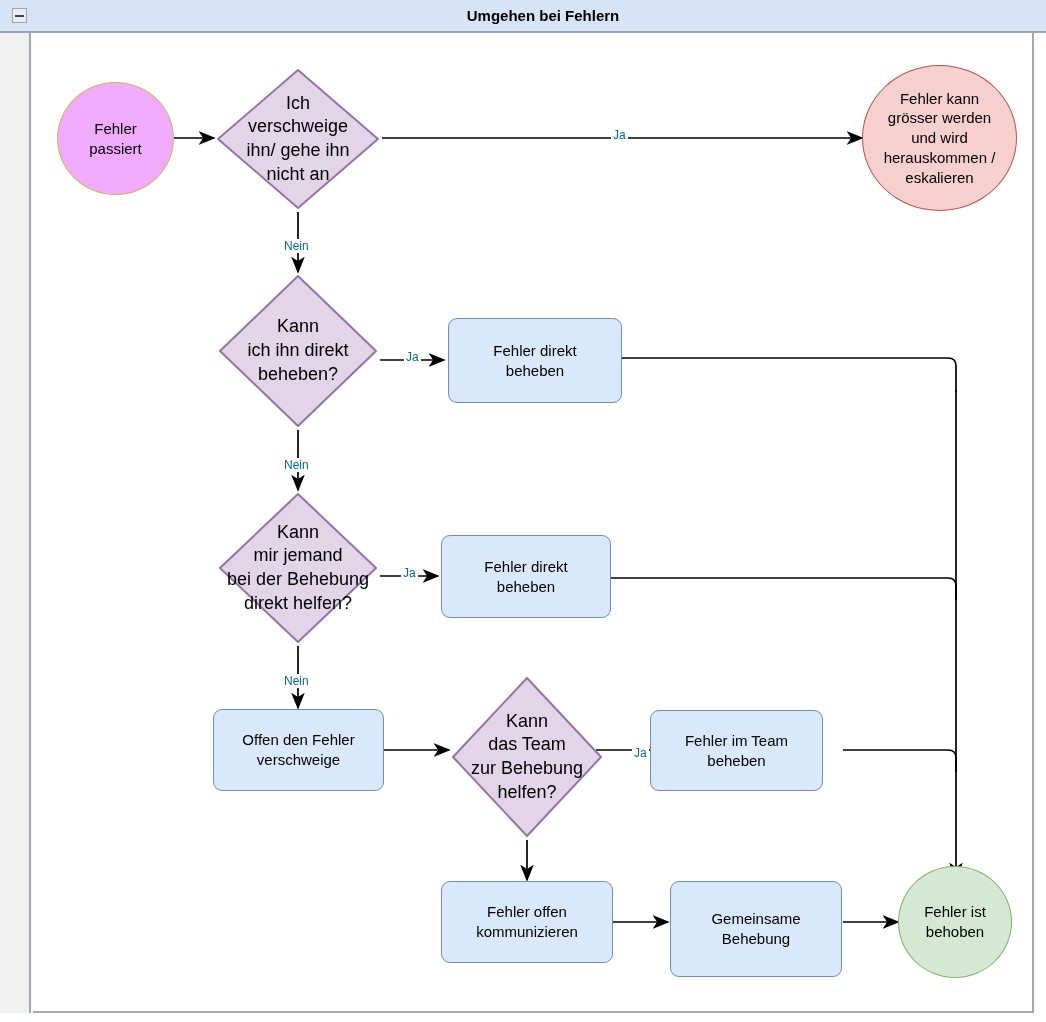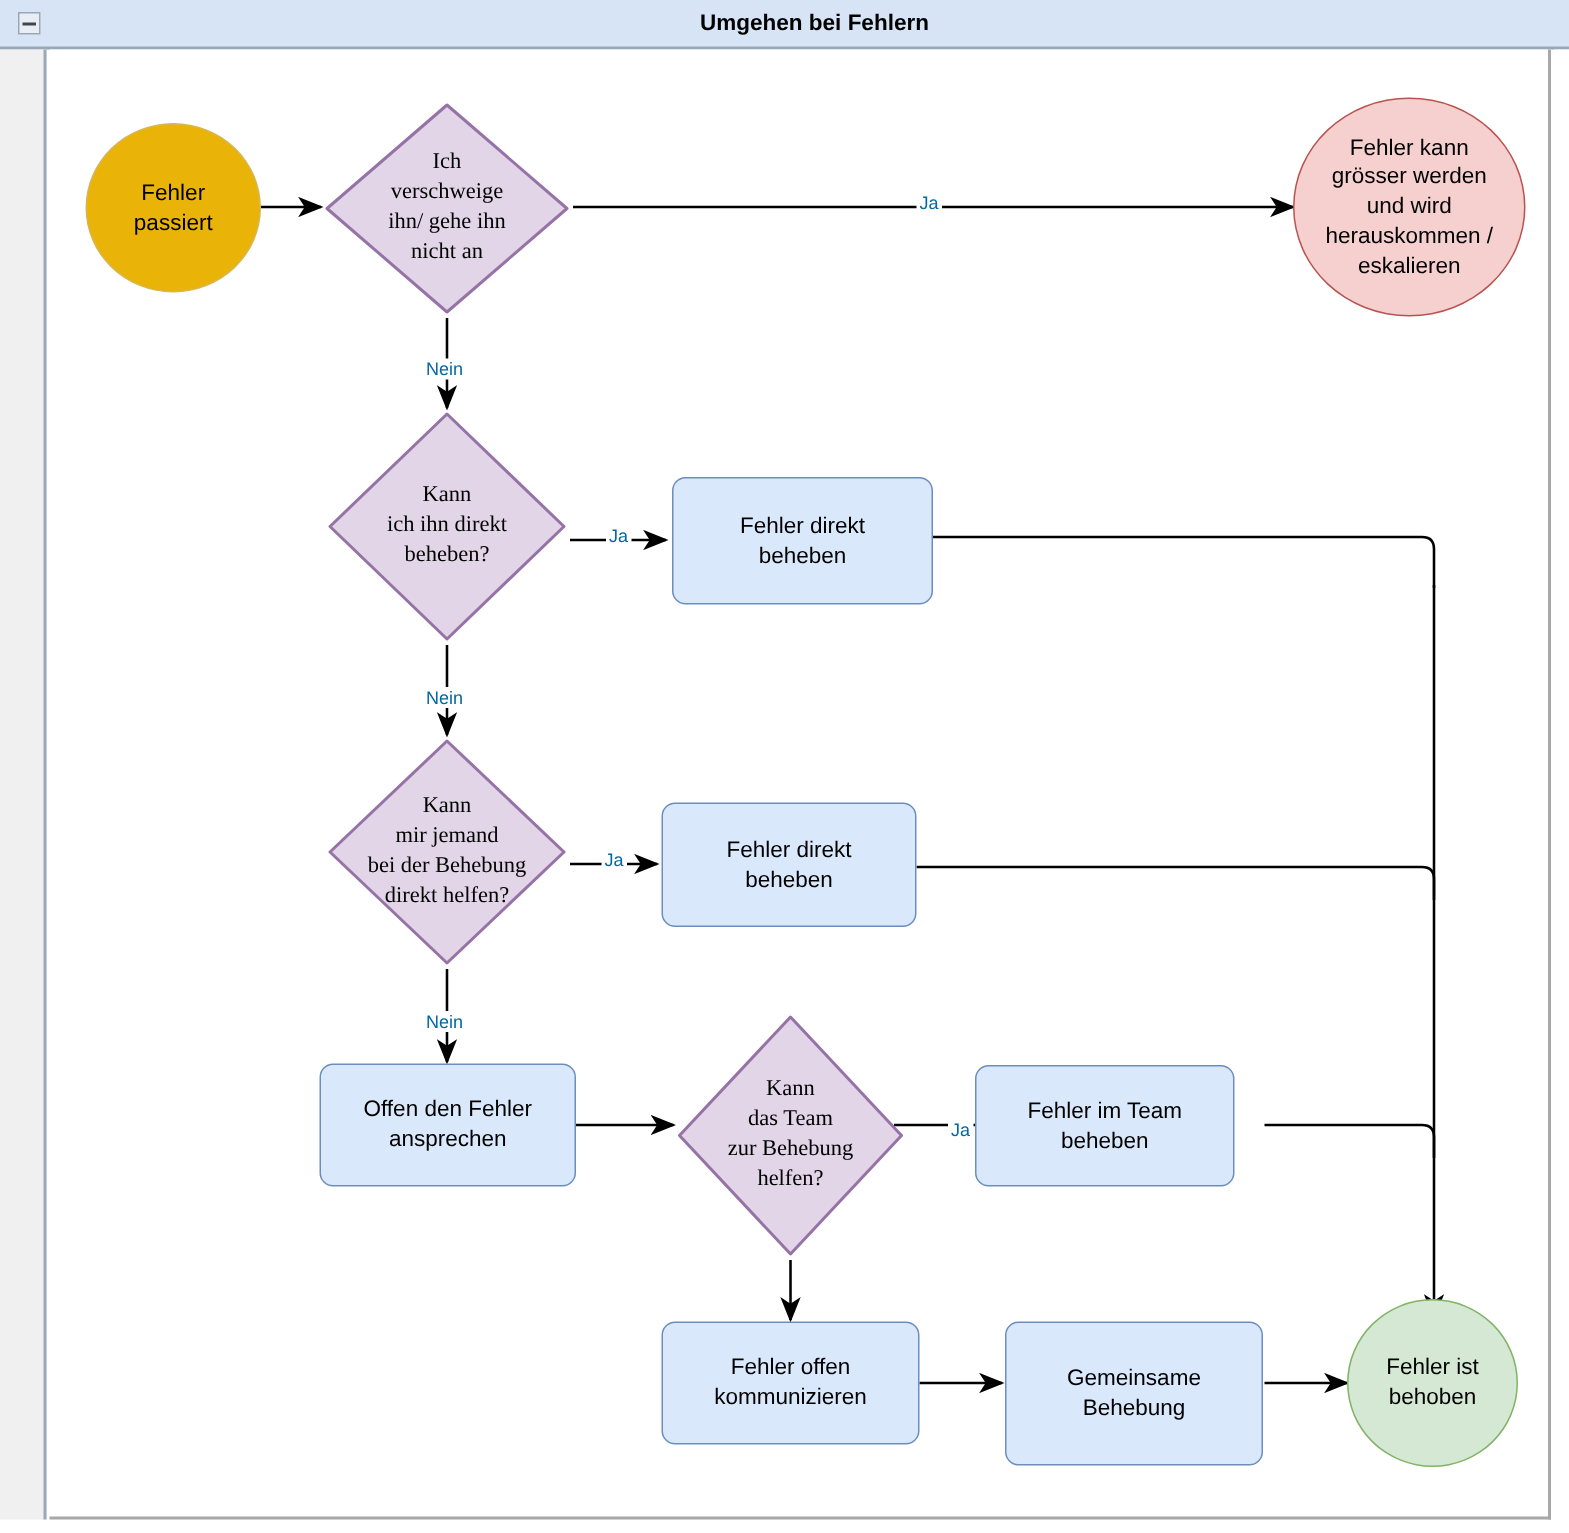--- a/index.html
+++ b/index.html
@@ -88,21 +88,21 @@
     display: flex;
     align-items: center;
     justify-content: center;
     text-align: center;
     font-size: 15px;
     color: #000000;
     line-height: 1.32;
     white-space: pre-line;
   }
   .circle { border-radius: 50%; }
-  .start  { background: #eab308; border: 1.4px solid #d6b656; }
+  .start  { background: #f0abfc; border: 1.4px solid #d6b656; }
   .danger { background: #f6cfcf; border: 1.4px solid #b85450; }
   .good   { background: #d5e8d4; border: 1.4px solid #82b366; }
   .process{ background: #dae8fc; border: 1.4px solid #6c8ebf; border-radius: 9px; }
 
   .decision {
     position: absolute;
     box-sizing: border-box;
   }
   .decision .dshape {
     position: absolute;
@@ -110,25 +110,24 @@
     width: 100%; height: 100%;
   }
   .decision .dtext {
     position: absolute;
     left: 0; top: 0;
     width: 100%; height: 100%;
     display: flex;
     align-items: center;
     justify-content: center;
     text-align: center;
-    font-size: 15px;
+    font-size: 18px;
     color: #000;
     line-height: 1.32;
     white-space: pre-line;
-    font-family: Liberation Serif, serif;
   }
 
   .edge-label {
     position: absolute;
     font-size: 12px;
     color: #0369a1;
     background: #ffffff;
     padding: 0 2px;
     white-space: nowrap;
   }
@@ -246,21 +245,21 @@
       <div class="dtext">Kann
 mir jemand
 bei der Behebung
 direkt helfen?</div>
     </div>
 
     <div class="node process" style="left:441px; top:535px; width:170px; height:83px;">Fehler direkt
 beheben</div>
 
     <div class="node process" style="left:213px; top:709px; width:171px; height:82px;">Offen den Fehler
-ansprechen</div>
+verschweige</div>
 
     <div class="decision" style="left:449px; top:674px; width:156px; height:166px;">
       <svg class="dshape" viewBox="0 0 156 166" preserveAspectRatio="none">
         <path d="M78,4 L152,83 L78,162 L4,83 Z" fill="#e1d5e7" stroke="#9673a6" stroke-width="2" stroke-linejoin="round"></path>
       </svg>
       <div class="dtext">Kann
 das Team
 zur Behebung
 helfen?</div>
     </div>

